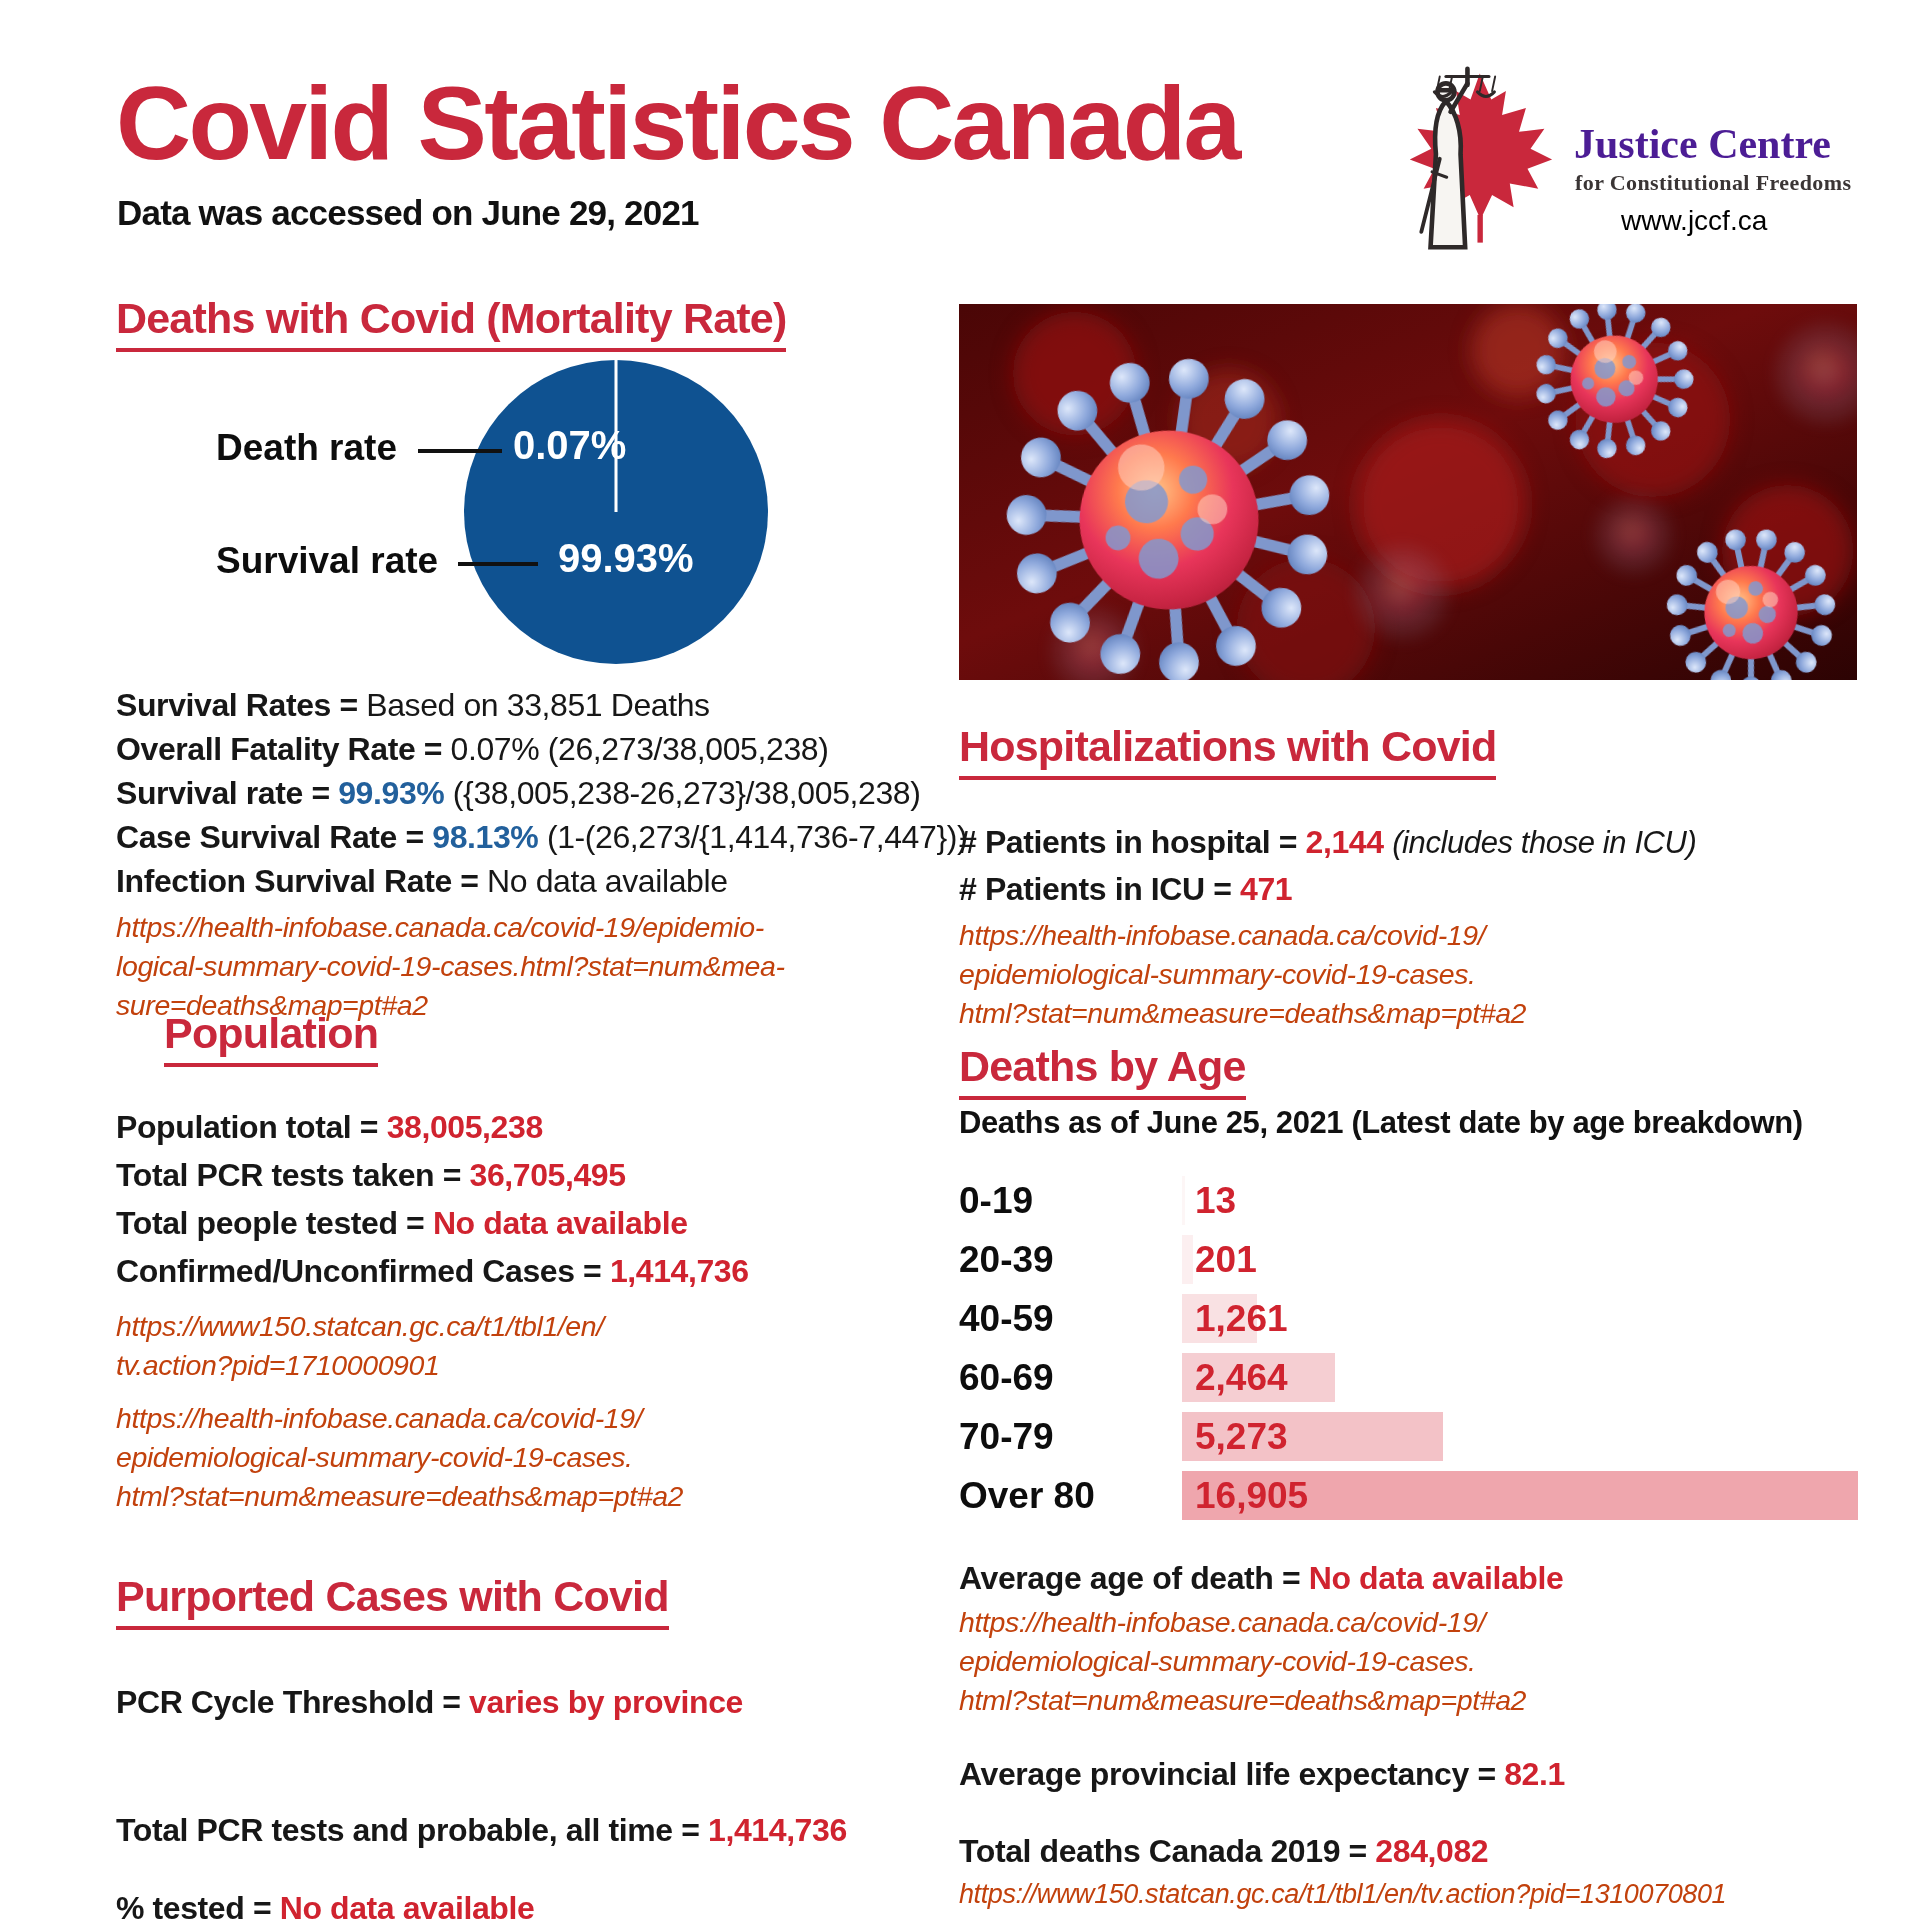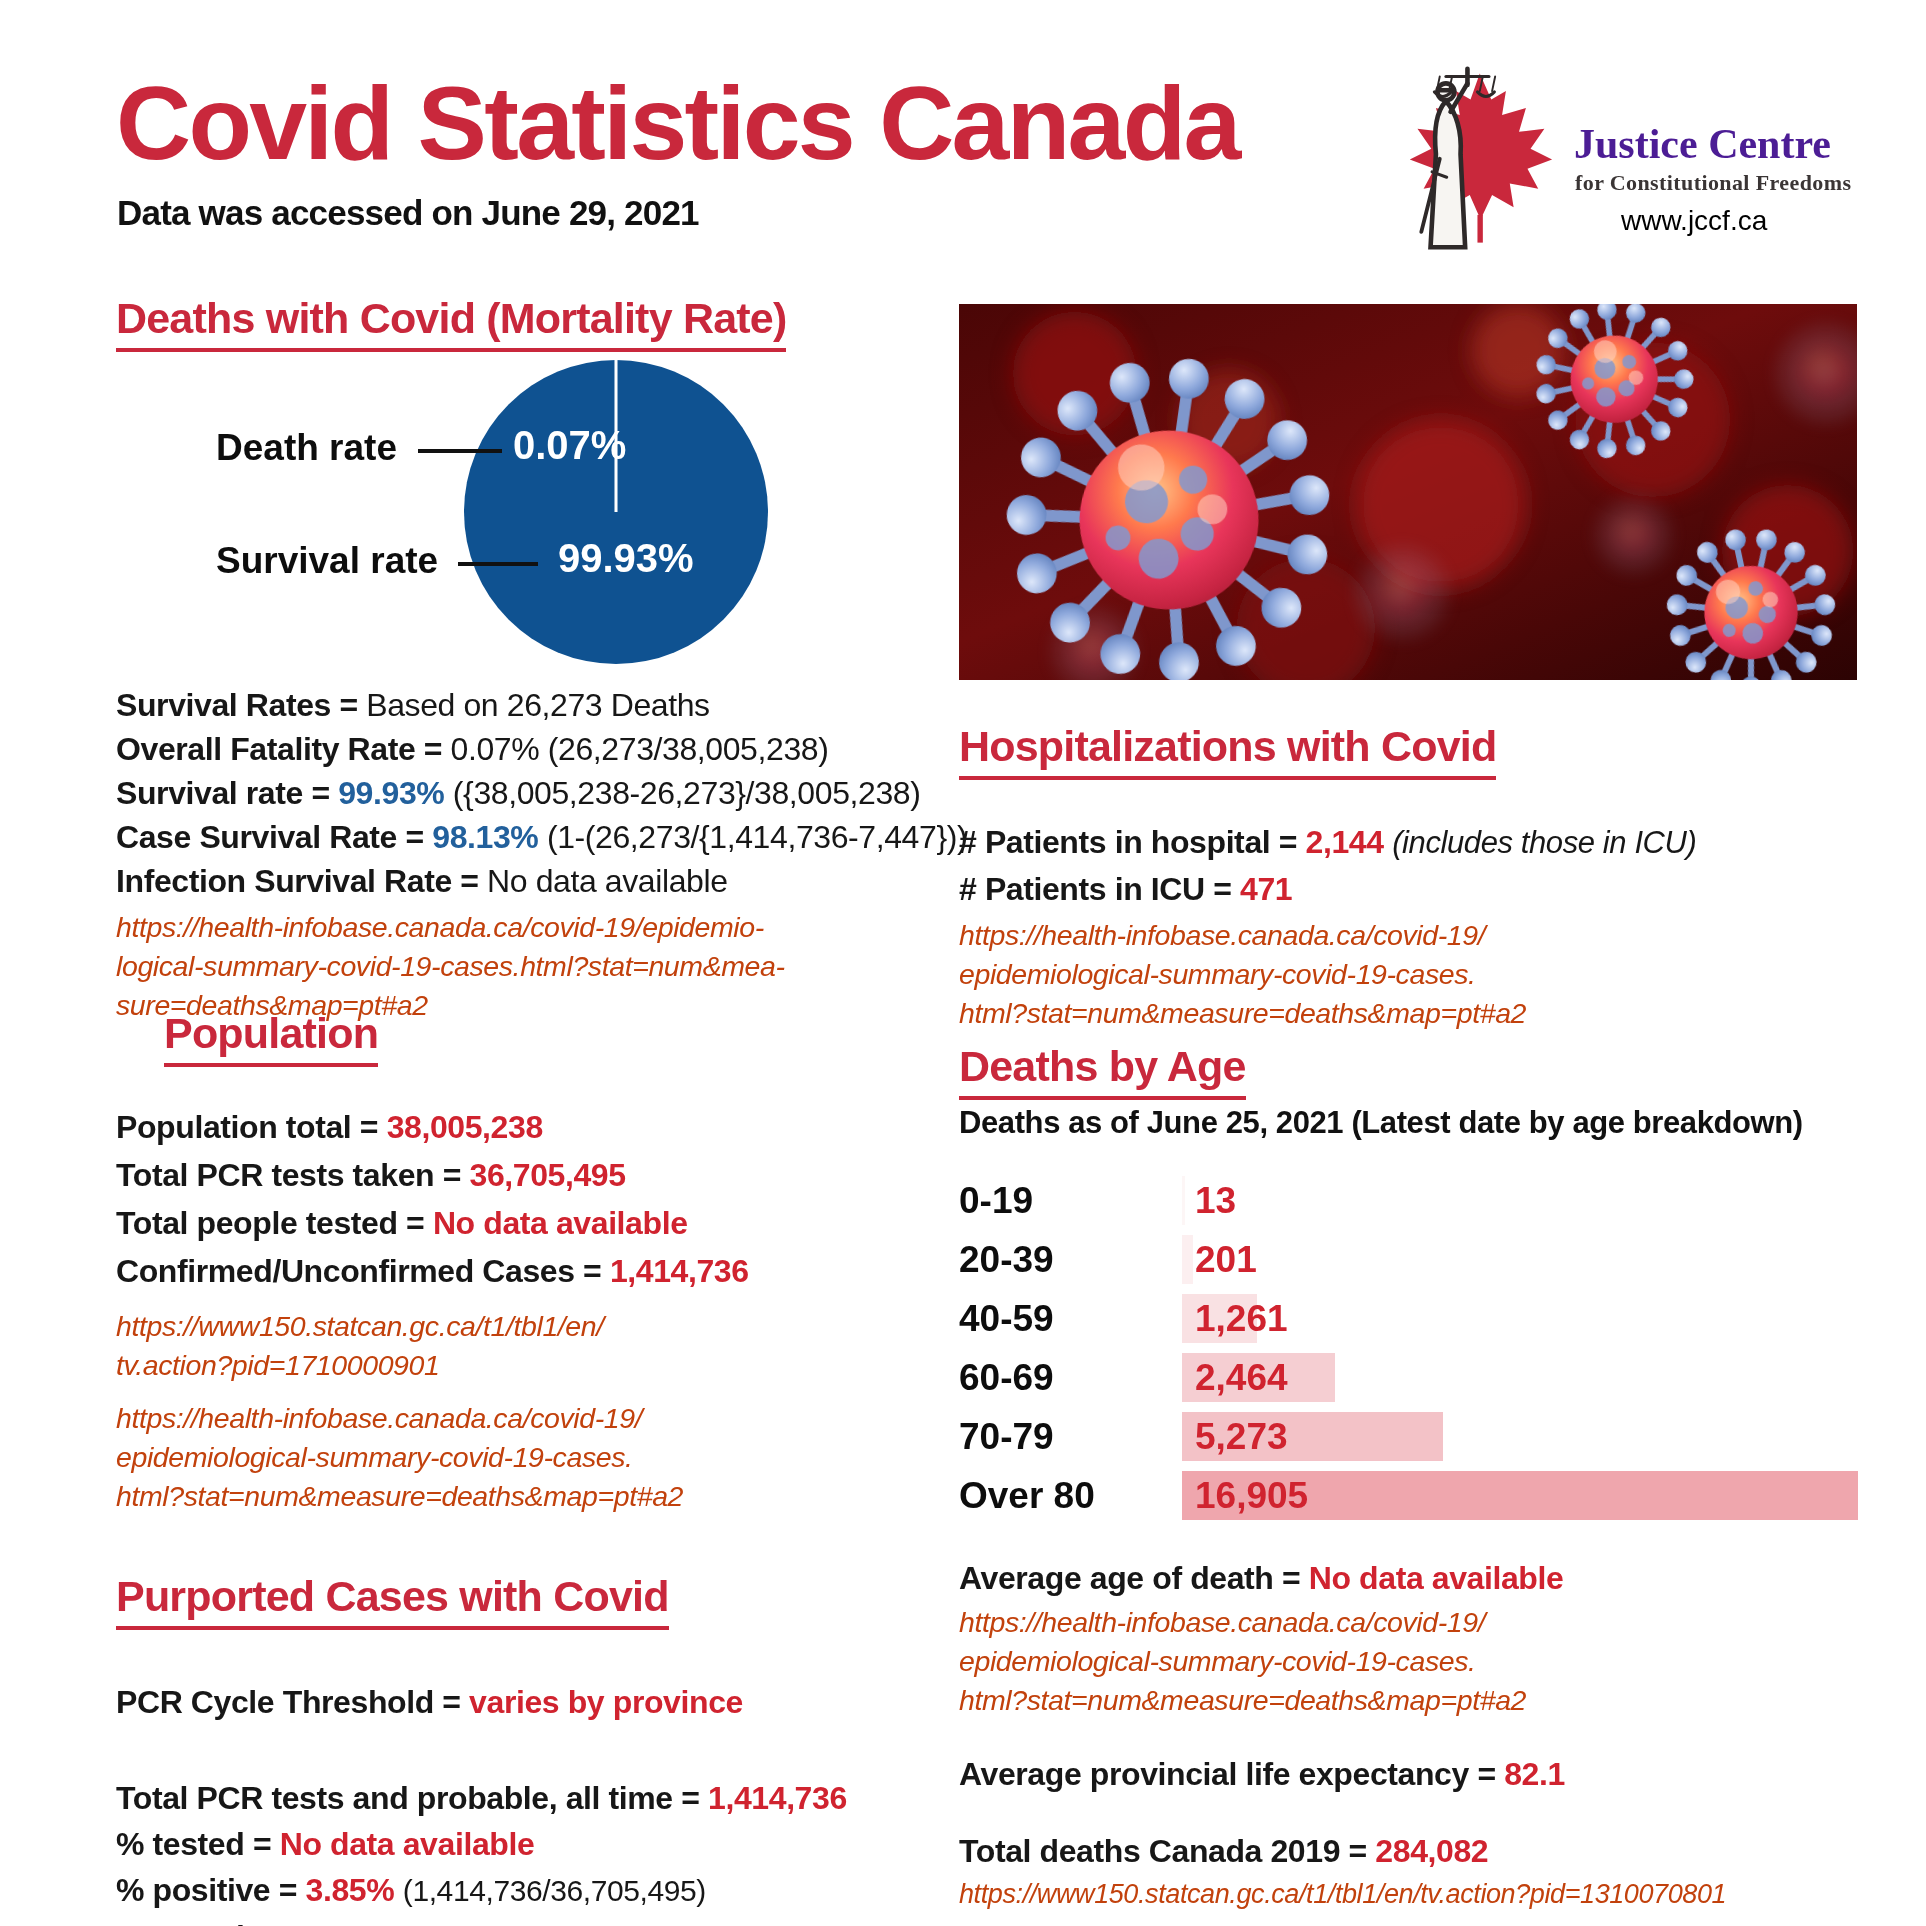--- a/index.html
+++ b/index.html
@@ -7,21 +7,21 @@
         font-family:"Liberation Sans",sans-serif;color:#1a1a1a;}
   .abs{position:absolute;}
   
   .h1{font-size:104px;font-weight:700;letter-spacing:-2.7px;color:var(--red);line-height:1;white-space:nowrap;}
   .sub{font-size:35px;font-weight:700;letter-spacing:-0.8px;color:#111;white-space:nowrap;}
   .h2{font-size:43px;font-weight:700;letter-spacing:-0.8px;color:var(--red);white-space:nowrap;}
   .h2 span{border-bottom:4.2px solid var(--red);padding-bottom:5.4px;display:inline-block;}
   
   .line{font-size:32px;line-height:44px;font-weight:700;letter-spacing:-0.4px;color:#171717;white-space:nowrap;}
   .lh124 .line{line-height:48px;}
-  .lh119 .line{line-height:46px;}
+  .lh119 .line{line-height:46px;margin-top:32px;}
   .v400{font-weight:400;}
   .red{color:var(--value_red);}
   .blue{color:var(--blue);}
   .url{font-size:28.5px;line-height:39px;font-style:italic;font-weight:400;letter-spacing:-0.4px;color:#c2410c;white-space:nowrap;}
   .note-italic{font-style:italic;font-weight:400;font-size:31px;}
   
   .pie-label{font-size:37px;font-weight:700;color:#0d0d0d;white-space:nowrap;}
   .pie-value{font-size:40px;font-weight:700;color:#ffffff;white-space:nowrap;}
   .callout{position:absolute;height:3.5px;background:#111;}
   
@@ -75,21 +75,21 @@
     <line x1="50" y1="0" x2="50" y2="50" stroke="#ffffff" stroke-width="1"></line>
   </svg>
   <div class="abs pie-label" style="left:216px;top:427px;">Death rate</div>
   <div class="callout" style="left:418px;top:449px;width:84px;"></div>
   <div class="abs pie-value" style="left:513px;top:423px;">0.07%</div>
   <div class="abs pie-label" style="left:216px;top:540px;">Survival rate</div>
   <div class="callout" style="left:458px;top:562px;width:80px;"></div>
   <div class="abs pie-value" style="left:558px;top:536px;">99.93%</div>
 
   <div class="abs" style="left:116px;top:683px;">
-    <div class="line"><span>Survival Rates =</span> <span class="v400">Based on 26,273 Deaths</span></div>
+    <div class="line"><span>Survival Rates =</span> <span class="v400">Based on 33,851 Deaths</span></div>
     <div class="line"><span>Overall Fatality Rate =</span> <span class="v400">0.07%  (26,273/38,005,238)</span></div>
     <div class="line"><span>Survival rate =</span> <span class="blue">99.93%</span> <span class="v400">({38,005,238-26,273}/38,005,238)</span></div>
     <div class="line"><span>Case Survival Rate =</span> <span class="blue">98.13%</span> <span class="v400">(1-(26,273/{1,414,736-7,447}))</span></div>
     <div class="line"><span>Infection Survival Rate =</span> <span class="v400">No data available</span></div>
   </div>
   <div class="abs" style="left:116px;top:908px;">
     <div class="url">https://health-infobase.canada.ca/covid-19/epidemio-</div>
     <div class="url">logical-summary-covid-19-cases.html?stat=num&amp;mea-</div>
     <div class="url">sure=deaths&amp;map=pt#a2</div>
   </div>

